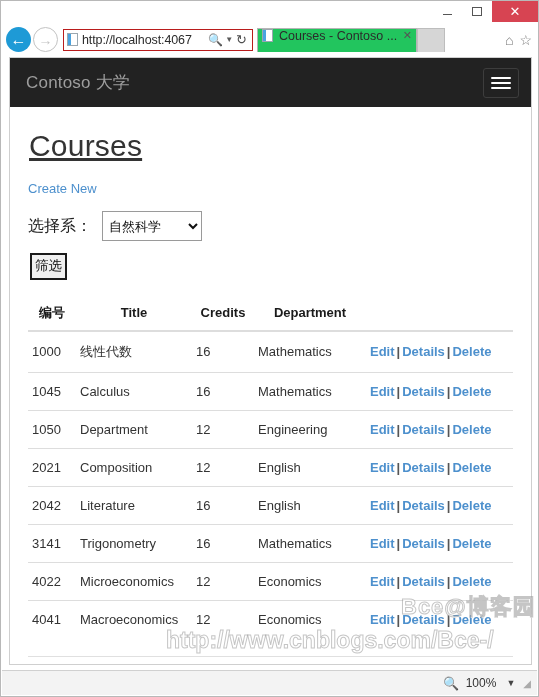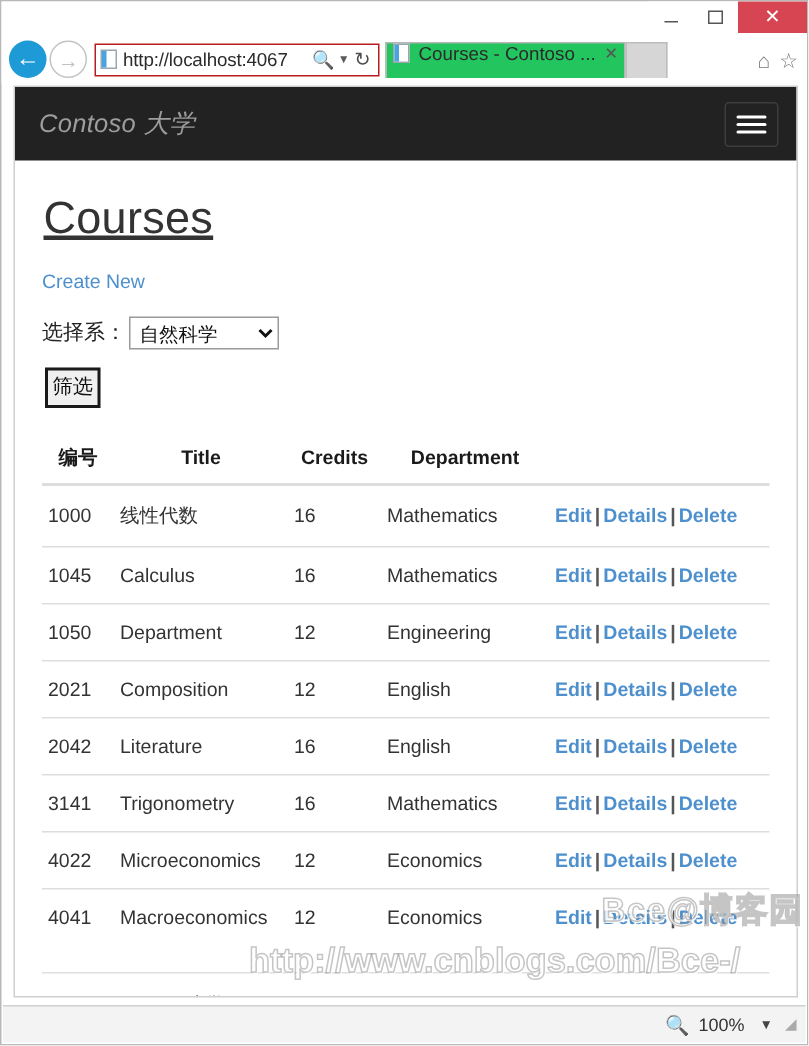--- a/index.html
+++ b/index.html
@@ -230,21 +230,20 @@
     height: 49px;
     display: flex;
     align-items: center;
     padding: 0 12px 0 16px;
     box-sizing: border-box;
   }
   .brand {
     color: #9d9d9d;
     font-size: 17px;
     letter-spacing: 0.2px;
-    font-style: italic;
   }
   .hamburger {
     margin-left: auto;
     width: 36px;
     height: 30px;
     border: 1px solid #3d3d3d;
     border-radius: 3px;
     display: flex;
     flex-direction: column;
     justify-content: center;
@@ -285,28 +284,28 @@
   }
 
   .filter-form {
     font-size: 13px;
     color: #333;
     margin-bottom: 10px;
     display: flex;
     align-items: center;
   }
   .filter-label {
-    font-size: 14px;
+    font-size: 16px;
     color: #222;
-    margin-right: 2px;
+    margin-right: 10px;
   }
   select.dept-select {
     font-family: "Liberation Sans", sans-serif;
     font-size: 13px;
-    height: 22px;
+    height: 30px;
     width: 100px;
     border: 1px solid #9a9a9a;
     background: #ffffff;
     color: #111;
     padding: 1px 2px;
     box-sizing: border-box;
   }
   .filter-btn-row {
     margin: 12px 0 18px 2px;
   }

